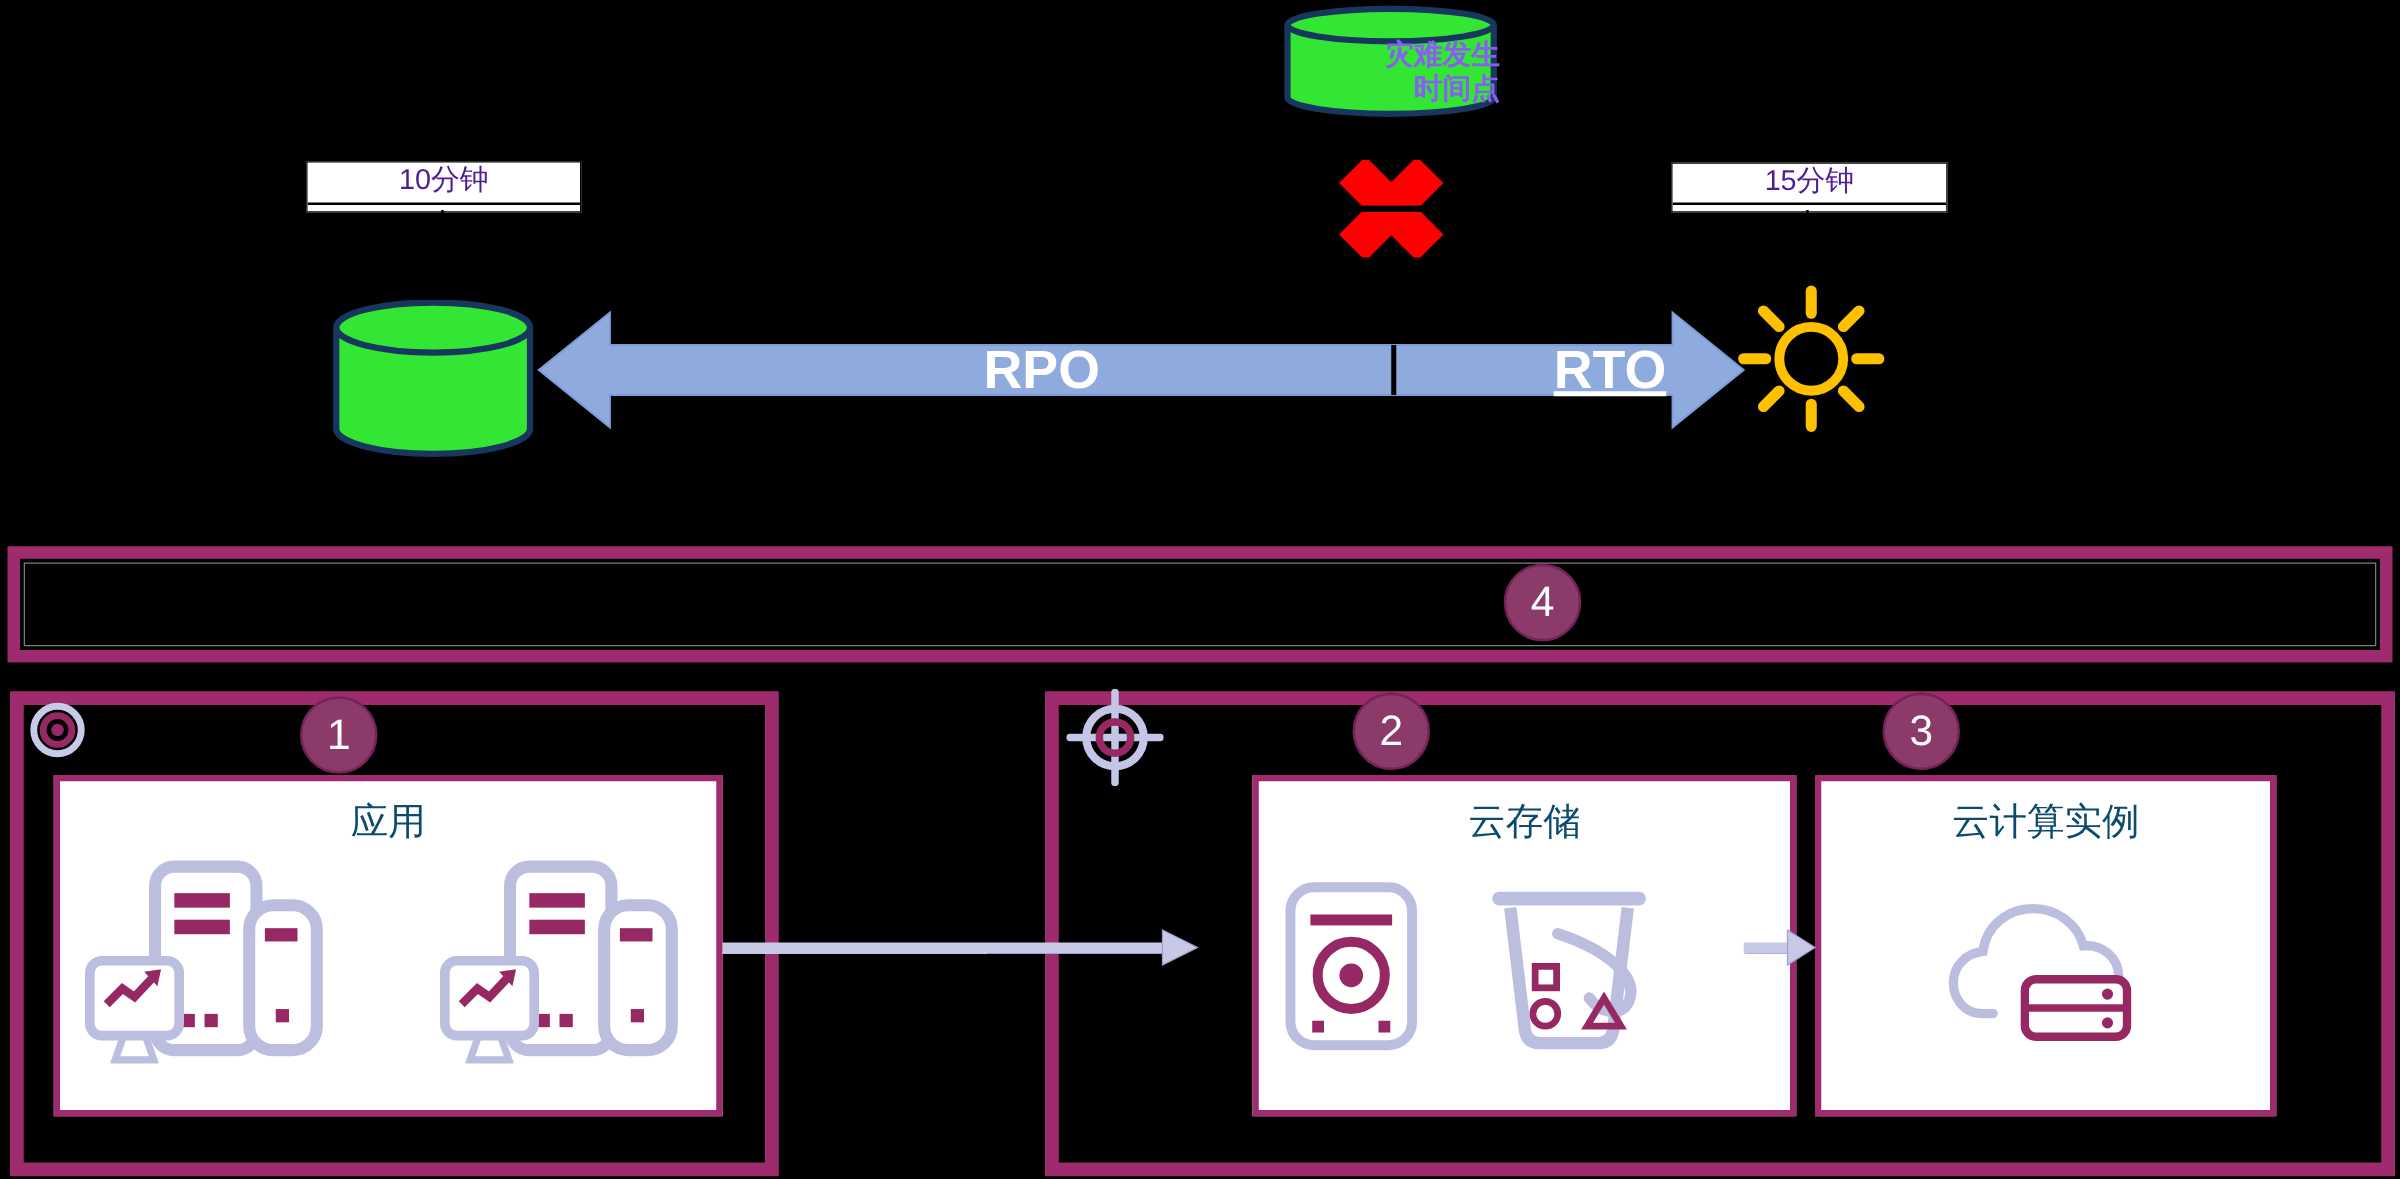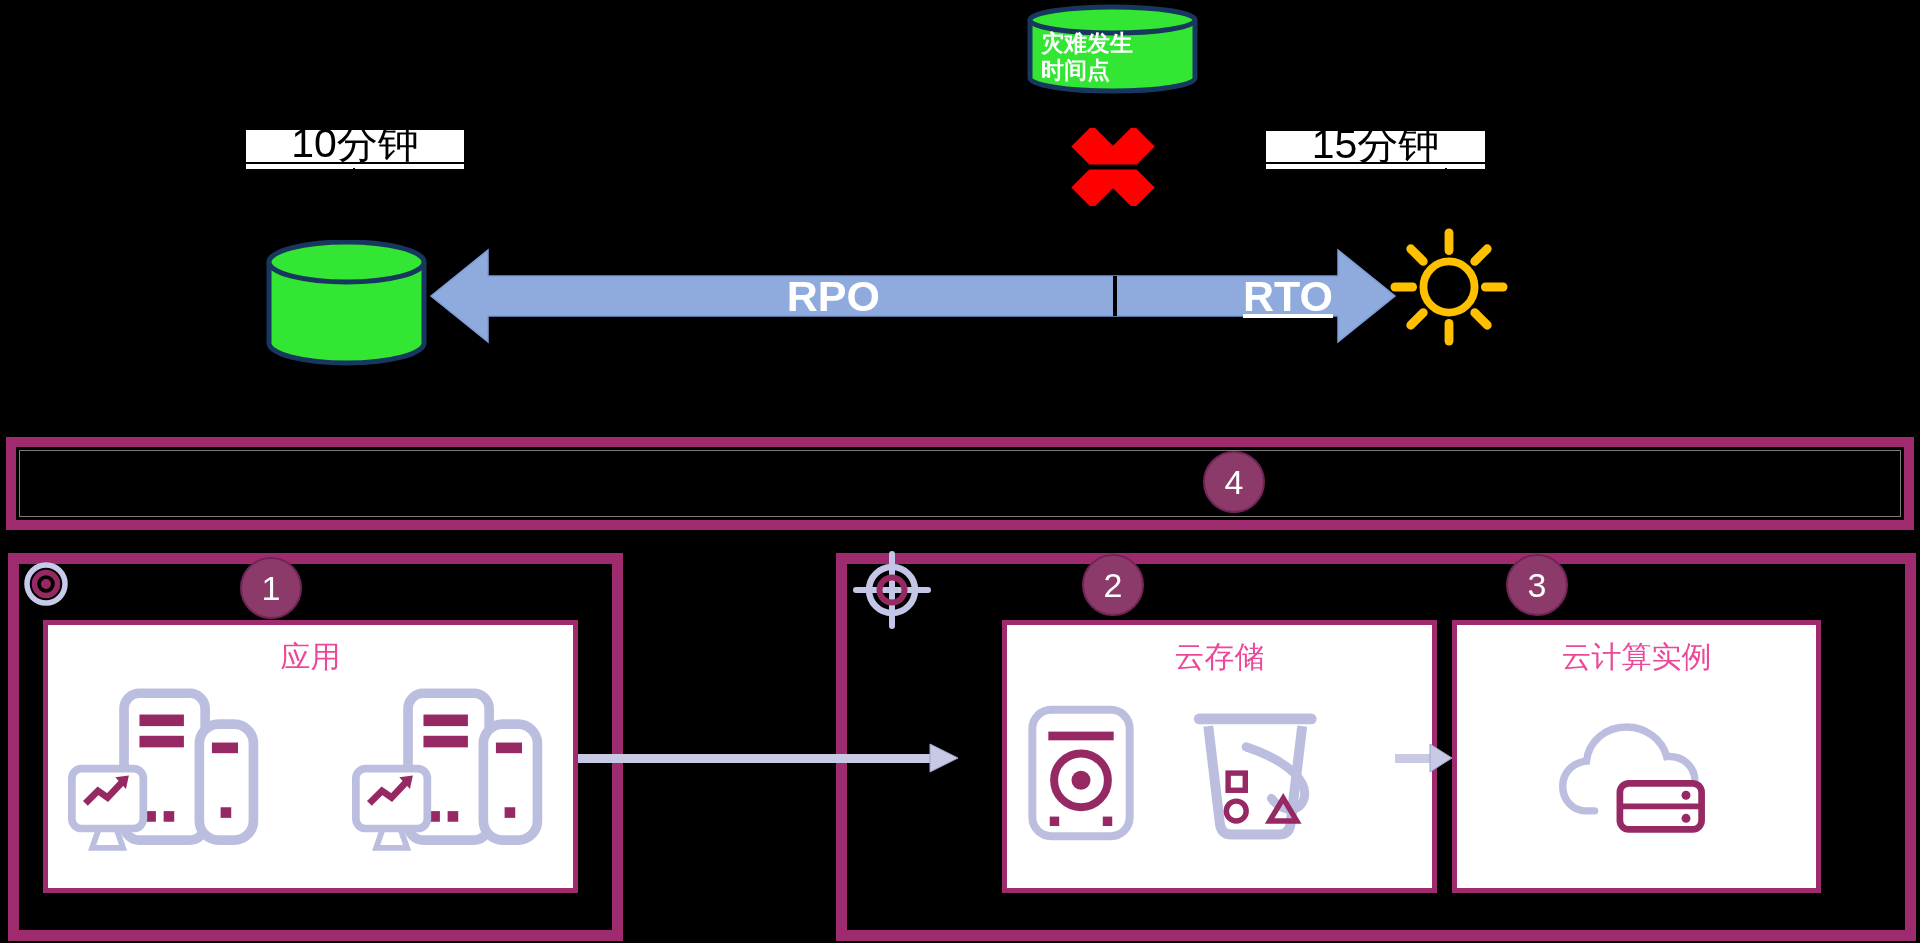--- a/index.html
+++ b/index.html
@@ -1,33 +1,33 @@
 <!DOCTYPE html>
 <html><head>
 <meta charset="utf-8">
 <style>
   html,body{margin:0;padding:0;background:#000;}
   #canvas{position:relative;width:1920px;height:943px;background:#000;overflow:hidden;
           font-family:"Liberation Sans","DejaVu Sans",sans-serif;}
   .abs{position:absolute;}
   
-  .cyl-label{position:absolute;left:16px;right:0;text-align:left;color:#ffffff;font-weight:bold;line-height:1.18;}
+  .cyl-label{position:absolute;left:3px;right:0;text-align:right;color:#8b5cf6;font-weight:bold;line-height:1.18;}
   .timebox{position:absolute;background:#fff;border:1px solid #000;overflow:hidden;}
-  .timebox .t{display:block;text-align:center;font-size:41px;color:#000000;line-height:52px;margin-top:-13px;white-space:nowrap;}
+  .timebox .t{display:block;text-align:center;font-size:23px;color:#4c1d95;line-height:52px;margin-top:-13px;white-space:nowrap;}
   .timebox .baseline{position:absolute;left:0;right:0;bottom:5px;height:2px;background:#000;}
   .tick{position:absolute;width:2px;height:9px;background:#000;}
   .arrow-word{position:absolute;color:#fff;font-weight:bold;font-size:43px;text-align:right;width:160px;}
   
   .band{position:absolute;left:6px;top:437px;width:1908px;height:93px;border:10px solid #9E2B6E;box-sizing:border-box;}
   .band-inner{position:absolute;left:3px;top:3px;right:3px;bottom:3px;border:1px solid #7d7d7d;}
   .group{position:absolute;border:11px solid #9E2B6E;box-sizing:border-box;}
   .badge{position:absolute;width:62px;height:62px;border-radius:50%;background:#8C3A6A;border:2px solid #732456;
          box-sizing:border-box;color:#fff;font-size:34px;display:flex;align-items:center;justify-content:center;}
   .panel{position:absolute;background:#fff;border:5px solid #9E2B6E;box-sizing:border-box;}
-  .panel-title{position:absolute;top:12px;left:0;right:0;text-align:center;font-size:30px;color:#ec4899;}
+  .panel-title{position:absolute;top:12px;left:0;right:0;text-align:center;font-size:30px;color:#0c4a6e;}
   .thinline{position:absolute;height:2px;}
 </style>
 </head>
 <body>
 
 <div id="canvas">
 
   <div class="abs" style="left:1025px;top:4px;width:175px;height:92px;">
     <svg width="175" height="92" viewBox="0 0 175 92">
       <path d="M5 16 V74 A82.5 13 0 0 0 170 74 V16" fill="#33E633" stroke="#17375E" stroke-width="5"></path>
@@ -48,21 +48,21 @@
   </svg>
 
   <div class="timebox" style="left:245px;top:129px;width:218px;height:39px;">
     <span class="t">10分钟</span>
     <span class="baseline"></span>
   </div>
   <div class="tick" style="left:353px;top:168px;"></div>
 
   <div class="tick" style="left:713px;top:169px;"></div>
 
-  <div class="timebox" style="left:1265px;top:130px;width:219px;height:38px;">
+  <div class="timebox" style="left:1337px;top:130px;width:219px;height:38px;">
     <span class="t">15分钟</span>
     <span class="baseline"></span>
   </div>
   <div class="tick" style="left:1445px;top:168px;"></div>
 
   <div class="abs" style="left:264px;top:240px;width:165px;height:132px;">
     <svg width="165" height="132" viewBox="0 0 165 132">
       <path d="M5 22 V103 A77.5 20 0 0 0 160 103 V22" fill="#33E633" stroke="#17375E" stroke-width="5"></path>
       <ellipse cx="82.5" cy="22" rx="77.5" ry="20" fill="#33E633" stroke="#17375E" stroke-width="5"></ellipse>
     </svg>

